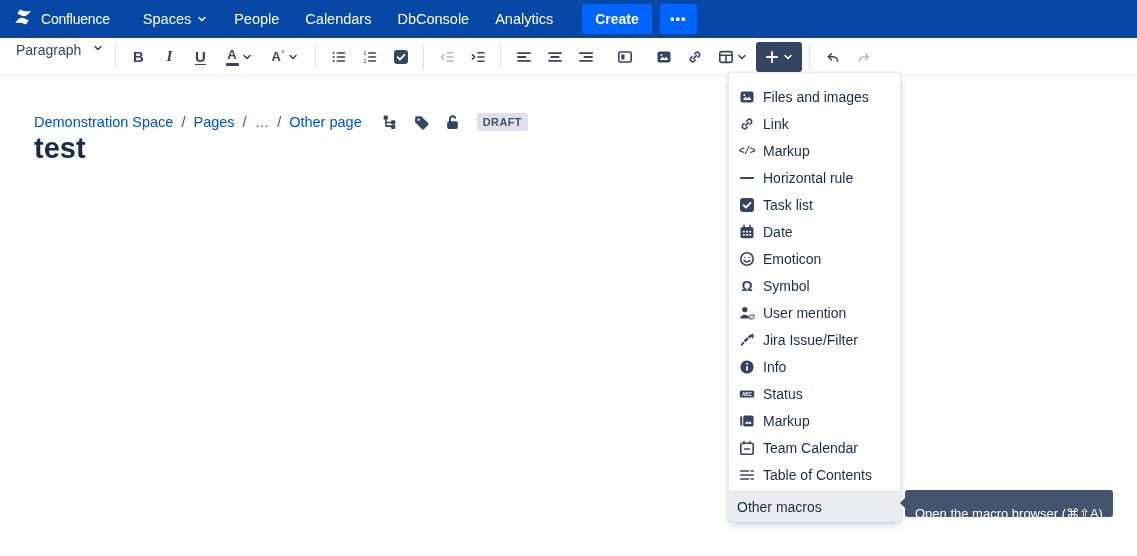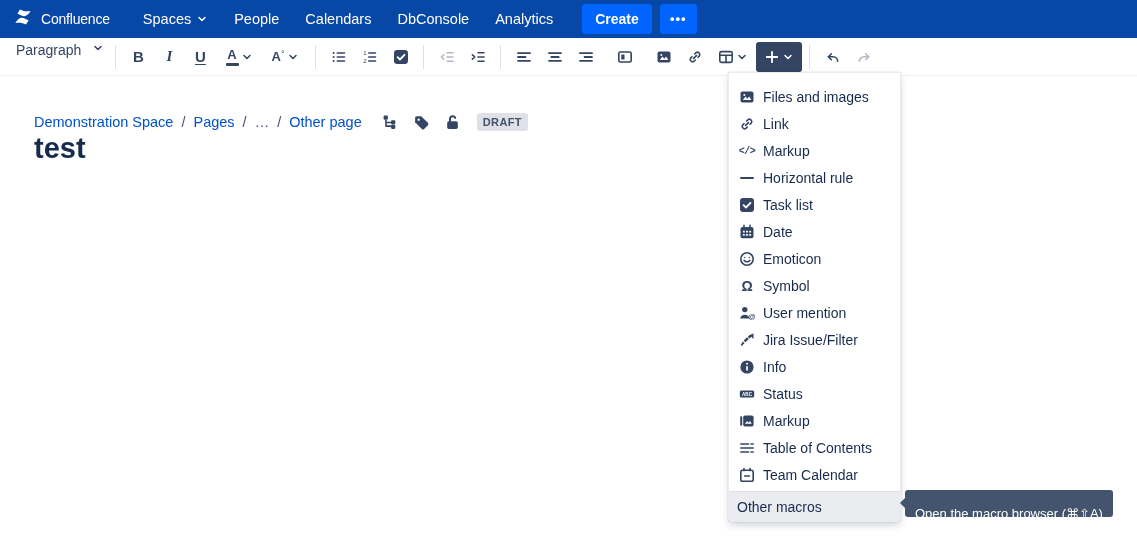--- a/index.html
+++ b/index.html
@@ -457,34 +457,34 @@
               <rect x="1.2" y="3.2" width="2" height="9.6" rx="0.8" fill="currentColor"></rect>
               <rect x="4.2" y="2.4" width="10.4" height="11.2" rx="1.8" fill="currentColor"></rect>
               <path d="M6 10.8l2.1-2.7 1.4 1.7 1.4-1.7 1.9 2.7z" fill="#fff"></path>
             </svg>
           </span>
           <span class="mi-label">Markup</span>
         </div>
         <div class="menu-item">
           <span class="mi-icon">
             <svg width="16" height="16" viewBox="0 0 16 16" fill="none" stroke="currentColor" stroke-width="1.6" stroke-linecap="round" stroke-linejoin="round">
-              <path d="M1.8 4h7.7M12 4h2.2M1.8 8h12.4M1.8 12h7.7M12 12h2.2"></path>
-            </svg>
-          </span>
-          <span class="mi-label">Table of Contents</span>
-        </div>
-        <div class="menu-item">
-          <span class="mi-icon">
-            <svg width="16" height="16" viewBox="0 0 16 16" fill="none" stroke="currentColor" stroke-width="1.6" stroke-linecap="round" stroke-linejoin="round">
               <path d="M5 1.6v2.2M11 1.6v2.2"></path>
               <rect x="1.8" y="3.2" width="12.4" height="11" rx="1.8"></rect>
               <path d="M5.6 9h4.8"></path>
             </svg>
           </span>
           <span class="mi-label">Team Calendar</span>
+        </div>
+        <div class="menu-item">
+          <span class="mi-icon">
+            <svg width="16" height="16" viewBox="0 0 16 16" fill="none" stroke="currentColor" stroke-width="1.6" stroke-linecap="round" stroke-linejoin="round">
+              <path d="M1.8 4h7.7M12 4h2.2M1.8 8h12.4M1.8 12h7.7M12 12h2.2"></path>
+            </svg>
+          </span>
+          <span class="mi-label">Table of Contents</span>
         </div>
       </div>
     <div class="menu-footer">Other macros</div>
   </div>
 
   <div class="tooltip">
     <span class="arrow"></span>
     <span>Open the macro browser (⌘⇧A)</span>
   </div>
 

